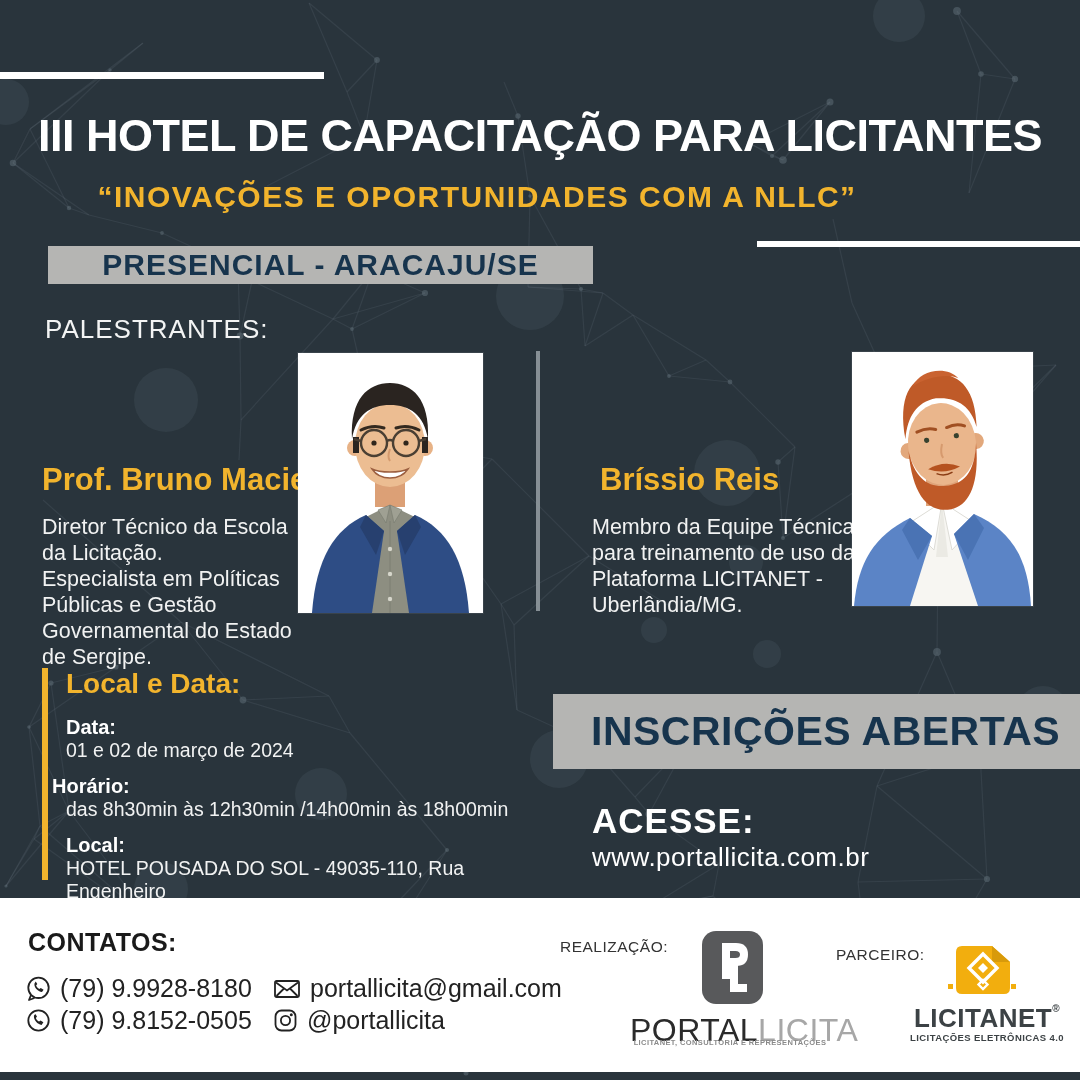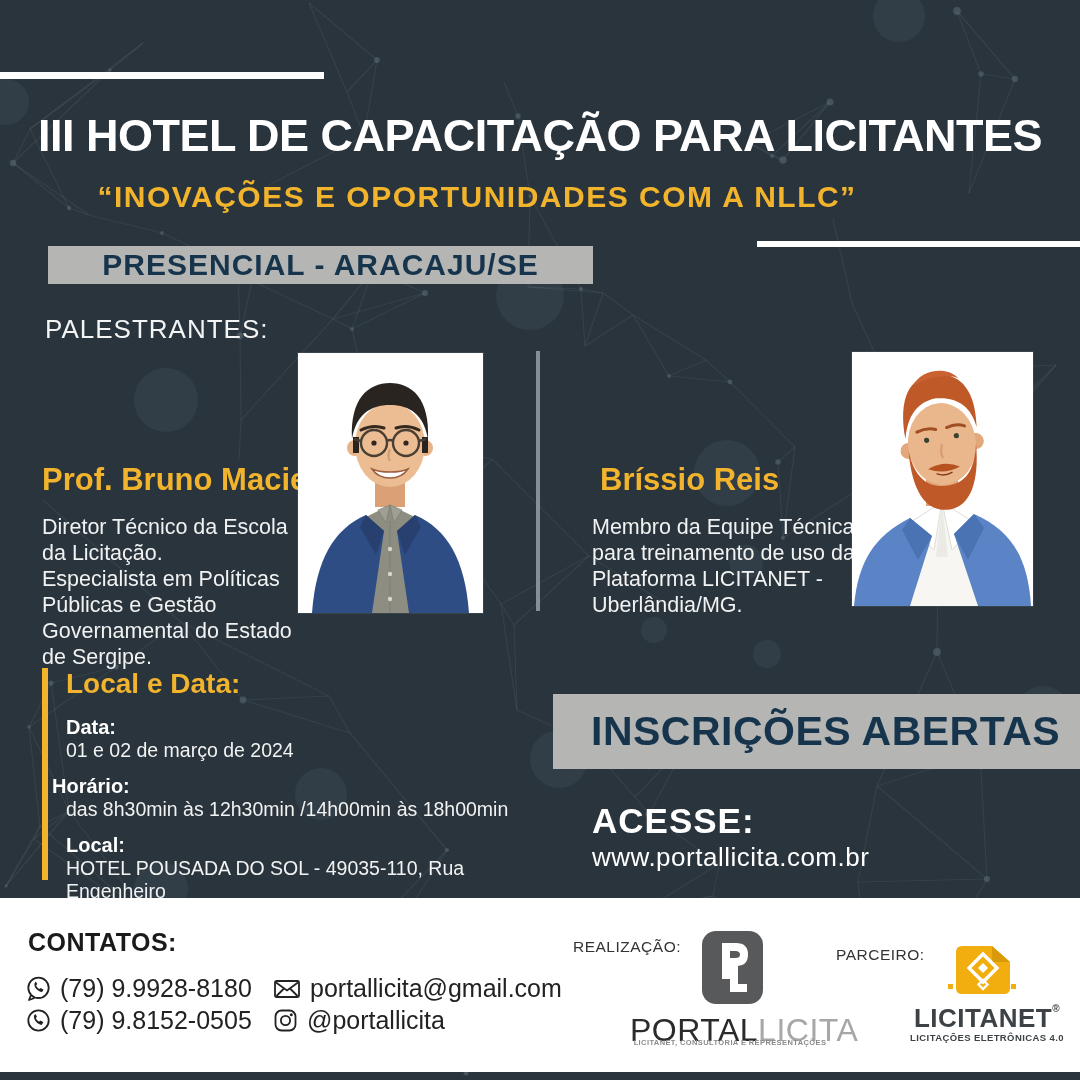--- a/index.html
+++ b/index.html
@@ -60,21 +60,21 @@
   .website{left:592px;top:842px;color:#ffffff;font-size:26px;font-weight:400;letter-spacing:.5px;text-decoration:none;}
 
   
   .footer{left:0;top:898px;width:1080px;height:174px;background:#ffffff;}
   .contacts-heading{left:28px;top:928px;color:#1a1a1a;font-size:25px;font-weight:800;letter-spacing:.5px;z-index:3;}
   .contact{position:absolute;z-index:3;display:flex;align-items:center;gap:8px;color:#222222;font-size:25px;}
   .contact svg{display:block;}
   .c-wa{left:25px;top:974px;}  .c-ph{left:25px;top:1006px;}
   .c-em{left:272px;top:974px;} .c-ig{left:272px;top:1006px;}
 
-  .realization-label{left:573px;top:938px;color:#333;font-size:15.5px;letter-spacing:.5px;z-index:3;}
+  .realization-label{left:560px;top:938px;color:#333;font-size:15.5px;letter-spacing:.5px;z-index:3;}
   .pl-logo{left:702px;top:931px;width:61px;height:73px;z-index:3;}
   .pl-wordmark{left:630px;top:1012px;width:200px;text-align:center;z-index:3;
     font-size:32px;font-weight:400;letter-spacing:.5px;}
   .pl-wordmark .w1{color:#2b2b2b;} .pl-wordmark .w2{color:#a7a7a7;}
   .pl-tagline{left:630px;top:1038px;width:200px;text-align:center;z-index:3;
     font-size:7.5px;color:#8a8a8a;letter-spacing:.4px;font-weight:700;}
   .partner-label{left:836px;top:946px;color:#333;font-size:15.5px;letter-spacing:.5px;z-index:3;}
   .ln-logo{left:946px;top:938px;width:72px;height:62px;z-index:3;}
   .ln-wordmark{left:908px;top:1003px;width:158px;text-align:center;z-index:3;
     color:#3c4245;font-size:26px;font-weight:800;letter-spacing:.5px;}

